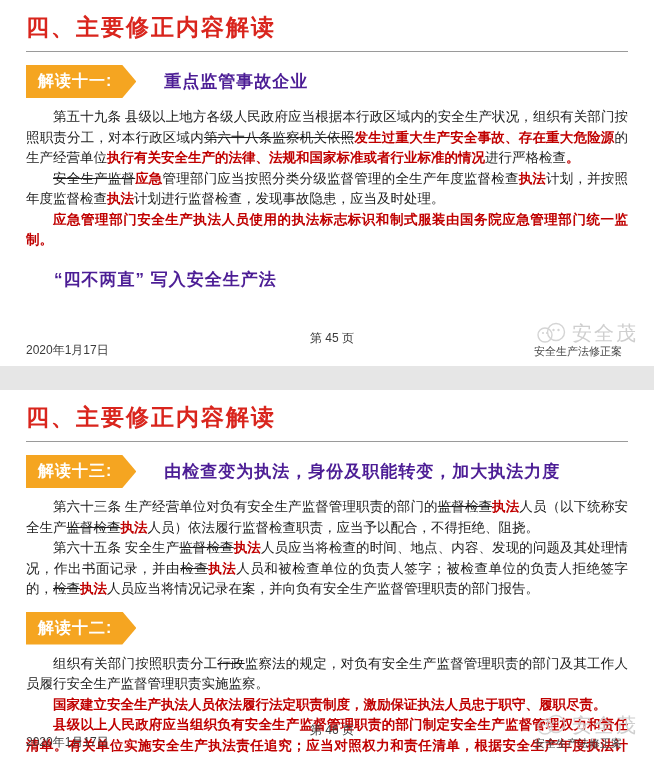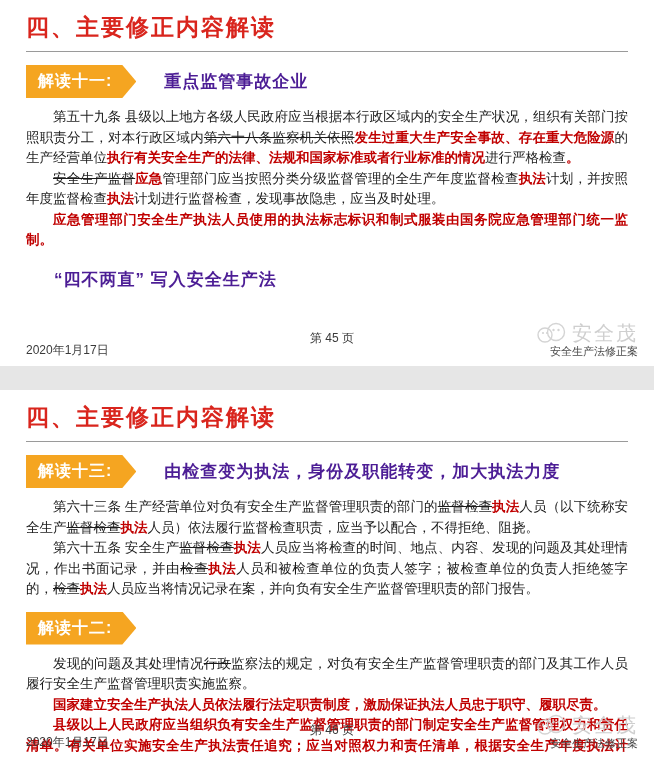--- a/index.html
+++ b/index.html
@@ -16,21 +16,21 @@
          clip-path:polygon(0 0,calc(100% - 14px) 0,100% 50%,calc(100% - 14px) 100%,0 100%);}
   .section-heading{color:#4c1d95;font-size:17px;font-weight:bold;margin-left:28px;letter-spacing:1px;}
   .body-block{margin-top:9px;}
   .para{margin:0;font-size:13.5px;line-height:1.52;text-align:justify;text-indent:2em;color:#1a1a1a;}
   .run-black{color:#1a1a1a;}
   .run-red{color:#c00000;font-weight:bold;}
   .run-strike{color:#1a1a1a;text-decoration:line-through;}
   .footer{position:absolute;left:26px;right:16px;bottom:7px;display:flex;justify-content:space-between;align-items:flex-end;}
   .footer-date,.footer-page{font-size:12px;color:#3a3a3a;}
   .footer-page{position:absolute;left:50%;transform:translateX(-50%);bottom:12px;}
-  .footer-right{display:flex;flex-direction:column;align-items:flex-end;}
+  .footer-right{display:flex;flex-direction:column;}
   .brand{display:flex;align-items:center;margin-bottom:-3px;}
   .brand-name{font-size:20px;color:#cfcfcf;letter-spacing:2px;}
   .footer-caption{font-size:11px;color:#4a4a4a;}
   .logo-svg{display:block;margin-right:2px;}
 </style>
 </head>
 <body>
 
 <section class="slide slide-1">
   <h1 class="slide-title">四、主要修正内容解读</h1>
@@ -82,21 +82,21 @@
   </div>
   <div class="body-block">
     <p class="para"><span class="run-black">第六十三条  生产经营单位对负有安全生产监督管理职责的部门的</span><span class="run-strike">监督检查</span><span class="run-red">执法</span><span class="run-black">人员（以下统称安全生产</span><span class="run-strike">监督检查</span><span class="run-red">执法</span><span class="run-black">人员）依法履行监督检查职责，应当予以配合，不得拒绝、阻挠。</span></p>
     <p class="para"><span class="run-black">第六十五条  安全生产</span><span class="run-strike">监督检查</span><span class="run-red">执法</span><span class="run-black">人员应当将检查的时间、地点、内容、发现的问题及其处理情况，作出书面记录，并由</span><span class="run-strike">检查</span><span class="run-red">执法</span><span class="run-black">人员和被检查单位的负责人签字；被检查单位的负责人拒绝签字的，</span><span class="run-strike">检查</span><span class="run-red">执法</span><span class="run-black">人员应当将情况记录在案，并向负有安全生产监督管理职责的部门报告。</span></p>
   </div>
 
   <div class="section-row" style="margin-top:12px;">
     <span class="badge">解读十二:</span>
   </div>
   <div class="body-block">
-    <p class="para"><span class="run-black">发现的问题及其处理情况</span><span class="run-strike">行政</span><span class="run-black">监察法的规定，对负有安全生产监督管理职责的部门及其工作人员履行安全生产监督管理职责实施监察。</span></p>
+    <p class="para"><span class="run-black">组织有关部门按照职责分工</span><span class="run-strike">行政</span><span class="run-black">监察法的规定，对负有安全生产监督管理职责的部门及其工作人员履行安全生产监督管理职责实施监察。</span></p>
     <p class="para"><span class="run-red">国家建立安全生产执法人员依法履行法定职责制度，激励保证执法人员忠于职守、履职尽责。</span></p>
     <p class="para"><span class="run-red">县级以上人民政府应当组织负有安全生产监督管理职责的部门制定安全生产监督管理权力和责任清单。有关单位实施安全生产执法责任追究；应当对照权力和责任清单，根据安全生产年度执法计划，有关人员的岗位职责、履职情况、履职条件等因素合理确定相应责任。</span></p>
   </div>
 
   <div class="footer">
     <span class="footer-date">2020年1月17日</span>
     <span class="footer-page">第 46 页</span>
     <div class="footer-right">
       <div class="brand">
         <svg class="logo-svg" width="36" height="26" viewBox="0 0 36 26">

